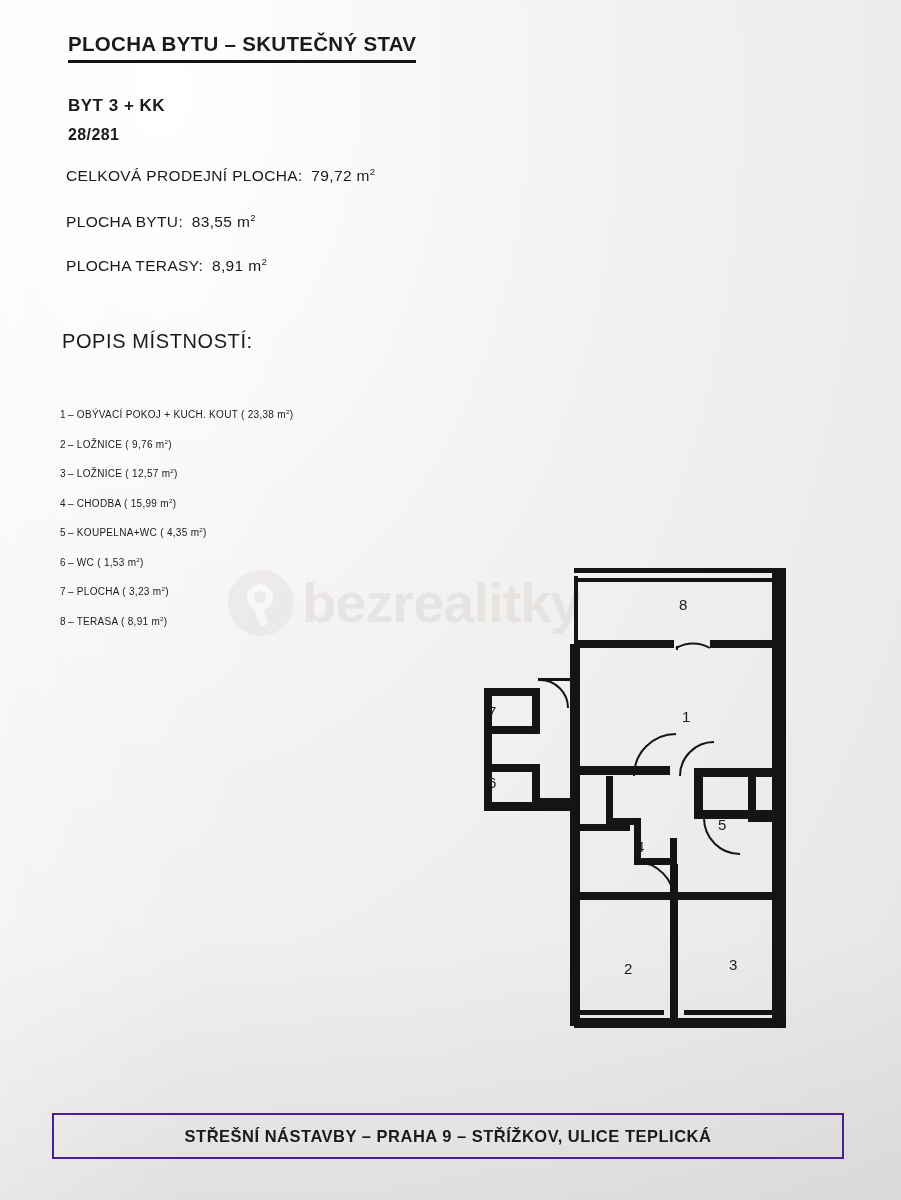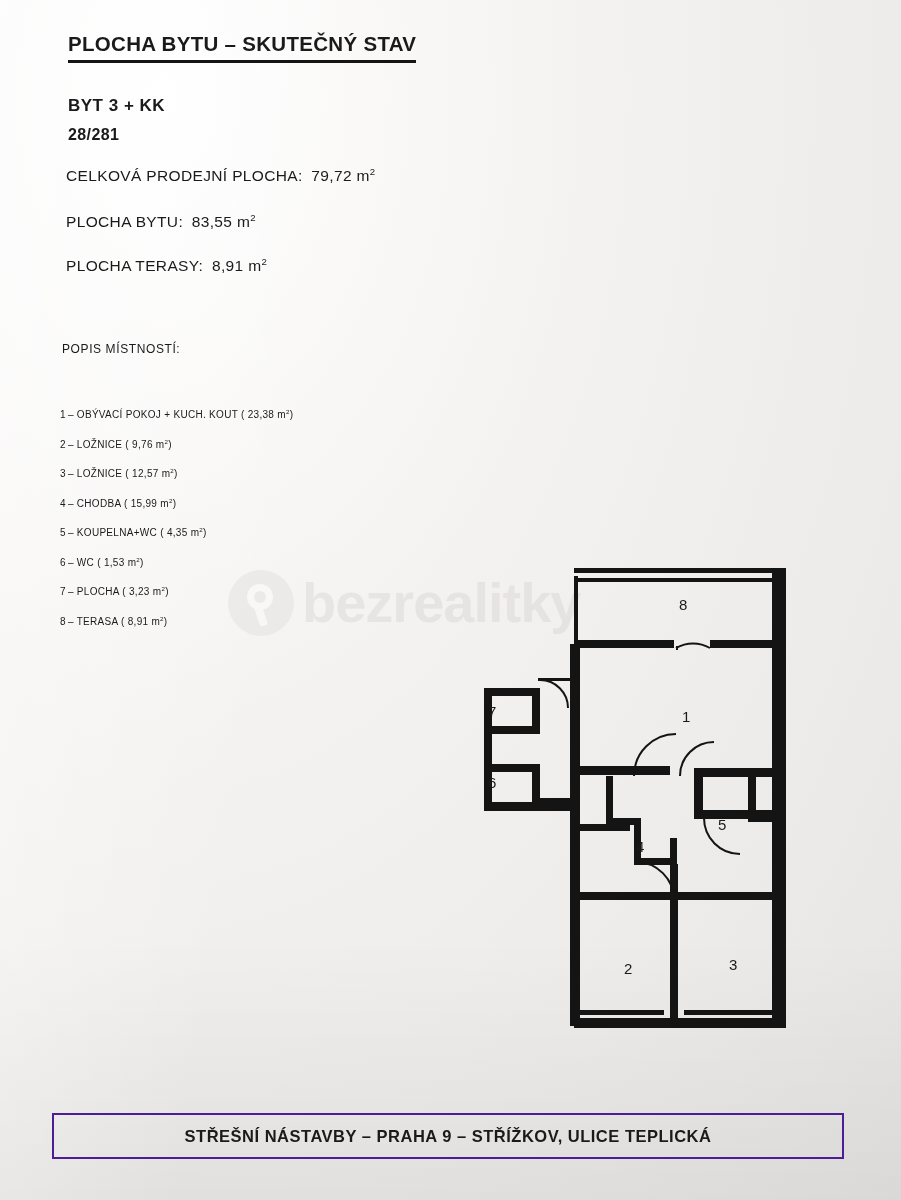--- a/index.html
+++ b/index.html
@@ -84,22 +84,22 @@
 
   sup {
     font-size: 0.62em;
     vertical-align: super;
     line-height: 0;
   }
 
   .rooms-heading {
     position: absolute;
     left: 62px;
-    top: 342px;
-    font-size: 12px;
+    top: 330px;
+    font-size: 20px;
     letter-spacing: 0.6px;
   }
 
   .room-list {
     position: absolute;
     left: 60px;
     top: 398px;
     width: 420px;
   }
   .room-item {

